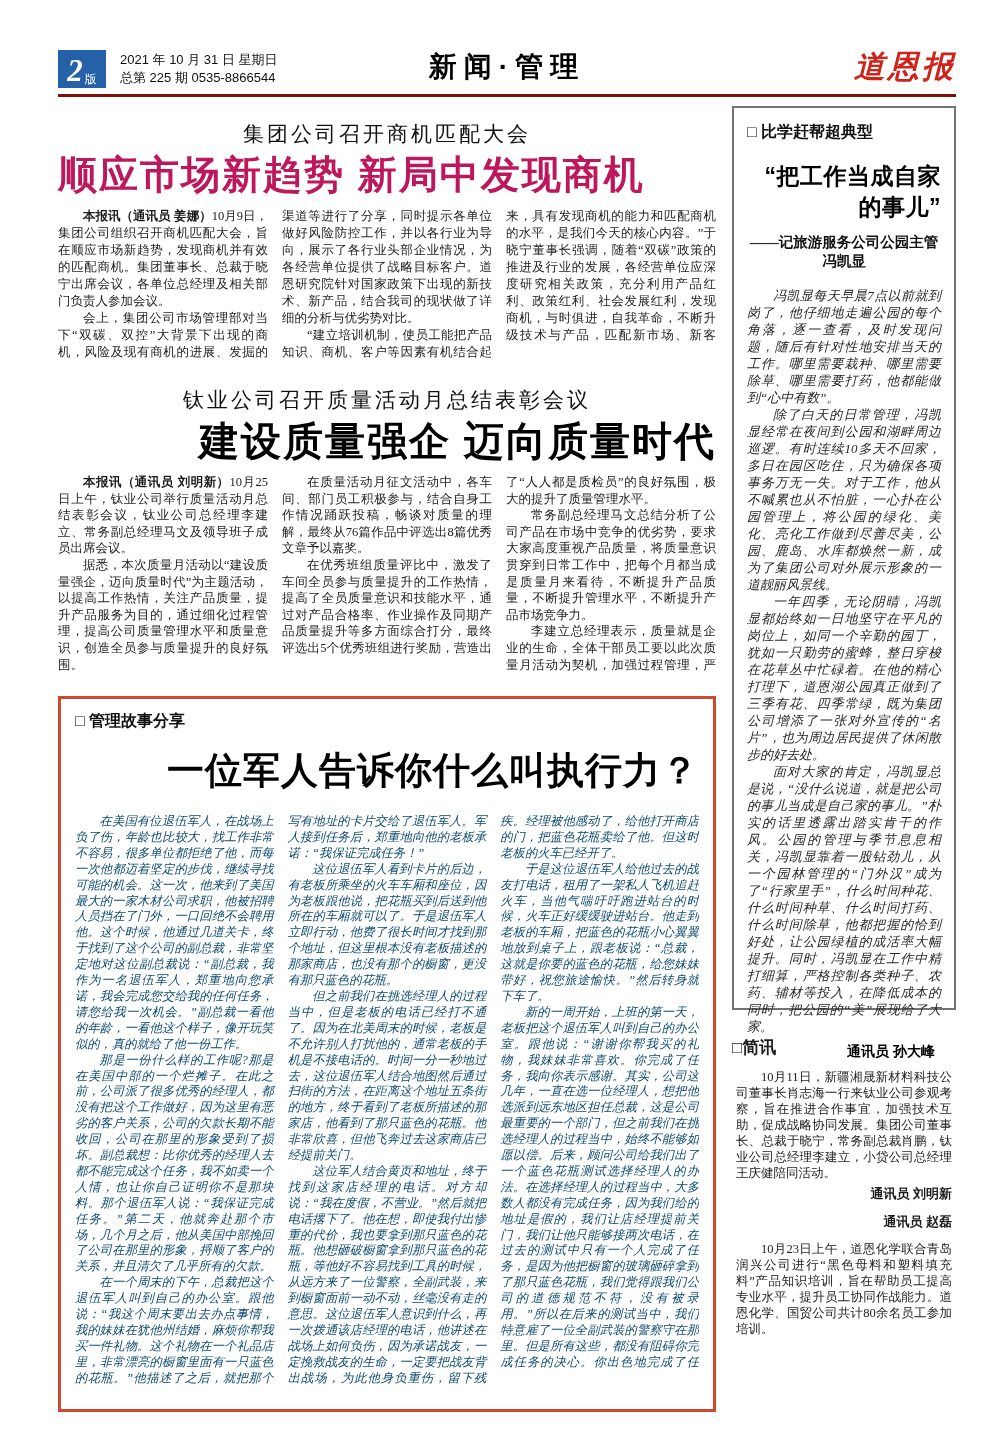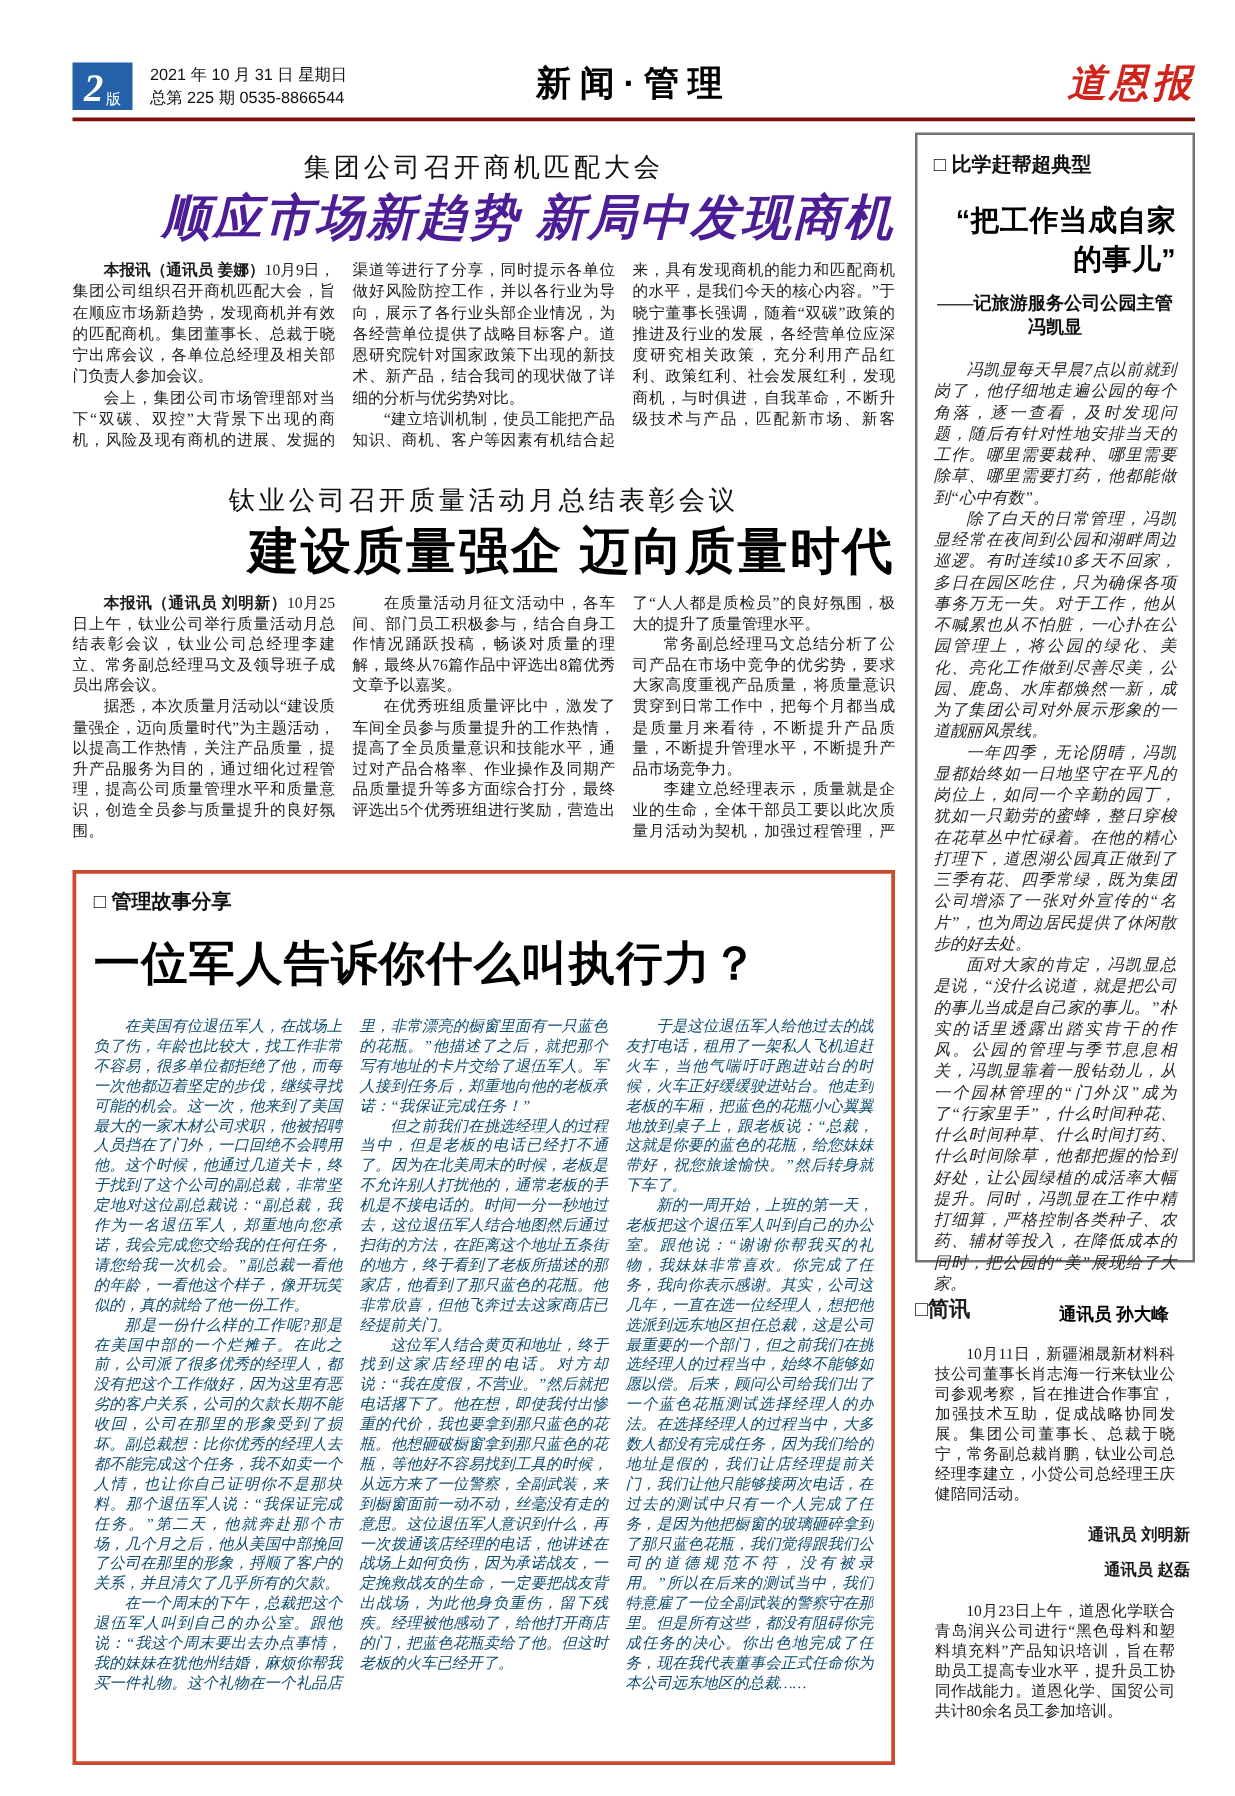--- a/index.html
+++ b/index.html
@@ -22,59 +22,59 @@
   }
   .paper-name{
     position:absolute;right:0;top:0;font-size:31px;font-weight:bold;color:#cf241c;
     font-family:"Liberation Serif",serif;font-style:italic;letter-spacing:3px;
   }
   .header-rule{position:absolute;top:94px;left:58px;width:898px;height:3px;background:#7d120a;}
   
   .left-col{position:absolute;top:106px;left:58px;width:658px;}
   .kicker{margin:14px 0 4px 0;text-align:center;font-size:21px;letter-spacing:3px;color:#111;}
   .headline-red{
-    margin:2px 0 10px 0;text-align:right;font-size:39px;font-weight:bold;color:#4c1d95;
-    font-family:"Liberation Sans","DejaVu Sans",sans-serif;letter-spacing:2px;line-height:46px;font-style:italic;
+    margin:2px 0 10px 0;text-align:left;font-size:39px;font-weight:bold;color:#be185d;
+    font-family:"Liberation Sans","DejaVu Sans",sans-serif;letter-spacing:2px;line-height:46px;
   }
   .headline-black{
     margin:2px 0 10px 0;text-align:right;font-size:40px;font-weight:bold;color:#000;
     font-family:"Liberation Sans","DejaVu Sans",sans-serif;letter-spacing:2px;line-height:46px;
   }
   .cols3{column-count:3;column-gap:14px;overflow:hidden;}
   .body-a1{height:164px;font-size:12.5px;line-height:17px;}
   .body-a2{height:208px;font-size:12.5px;line-height:16.6px;}
   .cols3 p,.profile-body p{margin:0;text-indent:2em;text-align:justify;}
   .cols3 p b,.profile-body p b{font-family:"Liberation Sans","DejaVu Sans",sans-serif;}
   
   .story-box{margin-top:14px;border:3px solid #cd4a2e;padding:10px 14px 12px 14px;height:688px;}
   .box-label{
     font-size:16px;font-weight:bold;font-family:"Liberation Sans","DejaVu Sans",sans-serif;color:#111;margin:2px 0 6px 0;
   }
   .story-headline{
-    text-align:left;font-size:37px;font-weight:bold;color:#000;margin:14px 0 18px 0;
+    text-align:right;font-size:37px;font-weight:bold;color:#000;margin:14px 0 18px 0;
     font-family:"Liberation Sans","DejaVu Sans",sans-serif;letter-spacing:1px;
   }
   .story-body{height:588px;font-size:12.3px;line-height:15.9px;font-style:italic;color:#0c4a6e;}
   
   .right-col{position:absolute;top:106px;left:732px;width:224px;}
   .profile-box{border:2px solid #737373;padding:12px 13px 10px 13px;height:878px;}
   .profile-headline{
     text-align:right;font-size:23px;font-weight:bold;color:#000;margin:18px 0 10px 0;
     font-family:"Liberation Sans","DejaVu Sans",sans-serif;letter-spacing:0.5px;
   }
   .profile-subtitle{text-align:center;font-size:14.5px;font-weight:bold;margin:0 0 16px 0;color:#111;}
   .profile-body{font-size:13px;line-height:17px;font-style:italic;color:#262626;}
   .byline{
     text-align:right;font-weight:bold;font-size:14px;margin-top:8px;padding-right:6px;
     font-family:"Liberation Sans","DejaVu Sans",sans-serif;font-style:normal;color:#000;
   }
   
   .briefs{margin-top:26px;}
   .briefs-label{font-size:17px;font-weight:bold;font-family:"Liberation Sans","DejaVu Sans",sans-serif;margin:0 0 10px 0;}
-  .brief-text{margin:16px;text-indent:2em;text-align:justify;font-size:12.5px;line-height:16px;}
+  .brief-text{margin:4px;text-indent:2em;text-align:justify;font-size:12.5px;line-height:16px;}
   .brief-byline{
     margin:2px 0 10px 0;text-align:right;font-weight:bold;font-size:13px;padding-right:4px;
     font-family:"Liberation Sans","DejaVu Sans",sans-serif;
   }
 </style>
 </head>
 <body>
 
 <div class="page">
 
@@ -117,20 +117,21 @@
         </div>
     </div>
 
     <div class="story-box">
       <div class="box-label">□ 管理故事分享</div>
       <div class="story-headline">一位军人告诉你什么叫执行力？</div>
       <div class="cols3 story-body">
           <p>在美国有位退伍军人，在战场上负了伤，年龄也比较大，找工作非常不容易，很多单位都拒绝了他，而每一次他都迈着坚定的步伐，继续寻找可能的机会。这一次，他来到了美国最大的一家木材公司求职，他被招聘人员挡在了门外，一口回绝不会聘用他。这个时候，他通过几道关卡，终于找到了这个公司的副总裁，非常坚定地对这位副总裁说：“副总裁，我作为一名退伍军人，郑重地向您承诺，我会完成您交给我的任何任务，请您给我一次机会。”副总裁一看他的年龄，一看他这个样子，像开玩笑似的，真的就给了他一份工作。</p>
           <p>那是一份什么样的工作呢?那是在美国中部的一个烂摊子。在此之前，公司派了很多优秀的经理人，都没有把这个工作做好，因为这里有恶劣的客户关系，公司的欠款长期不能收回，公司在那里的形象受到了损坏。副总裁想：比你优秀的经理人去都不能完成这个任务，我不如卖一个人情，也让你自己证明你不是那块料。那个退伍军人说：“我保证完成任务。”第二天，他就奔赴那个市场，几个月之后，他从美国中部挽回了公司在那里的形象，捋顺了客户的关系，并且清欠了几乎所有的欠款。</p>
           <p>在一个周末的下午，总裁把这个退伍军人叫到自己的办公室。跟他说：“我这个周末要出去办点事情，我的妹妹在犹他州结婚，麻烦你帮我买一件礼物。这个礼物在一个礼品店里，非常漂亮的橱窗里面有一只蓝色的花瓶。”他描述了之后，就把那个写有地址的卡片交给了退伍军人。军人接到任务后，郑重地向他的老板承诺：“我保证完成任务！”</p>
+          <p>这位退伍军人看到卡片的后边，有老板所乘坐的火车车厢和座位，因为老板跟他说，把花瓶买到后送到他所在的车厢就可以了。于是退伍军人立即行动，他费了很长时间才找到那个地址，但这里根本没有老板描述的那家商店，也没有那个的橱窗，更没有那只蓝色的花瓶。</p>
           <p>但之前我们在挑选经理人的过程当中，但是老板的电话已经打不通了。因为在北美周末的时候，老板是不允许别人打扰他的，通常老板的手机是不接电话的。时间一分一秒地过去，这位退伍军人结合地图然后通过扫街的方法，在距离这个地址五条街的地方，终于看到了老板所描述的那家店，他看到了那只蓝色的花瓶。他非常欣喜，但他飞奔过去这家商店已经提前关门。</p>
           <p>这位军人结合黄页和地址，终于找到这家店经理的电话。对方却说：“我在度假，不营业。”然后就把电话撂下了。他在想，即使我付出惨重的代价，我也要拿到那只蓝色的花瓶。他想砸破橱窗拿到那只蓝色的花瓶，等他好不容易找到工具的时候，从远方来了一位警察，全副武装，来到橱窗面前一动不动，丝毫没有走的意思。这位退伍军人意识到什么，再一次拨通该店经理的电话，他讲述在战场上如何负伤，因为承诺战友，一定挽救战友的生命，一定要把战友背出战场，为此他身负重伤，留下残疾。经理被他感动了，给他打开商店的门，把蓝色花瓶卖给了他。但这时老板的火车已经开了。</p>
           <p>于是这位退伍军人给他过去的战友打电话，租用了一架私人飞机追赶火车，当他气喘吁吁跑进站台的时候，火车正好缓缓驶进站台。他走到老板的车厢，把蓝色的花瓶小心翼翼地放到桌子上，跟老板说：“总裁，这就是你要的蓝色的花瓶，给您妹妹带好，祝您旅途愉快。”然后转身就下车了。</p>
           <p>新的一周开始，上班的第一天，老板把这个退伍军人叫到自己的办公室。跟他说：“谢谢你帮我买的礼物，我妹妹非常喜欢。你完成了任务，我向你表示感谢。其实，公司这几年，一直在选一位经理人，想把他选派到远东地区担任总裁，这是公司最重要的一个部门，但之前我们在挑选经理人的过程当中，始终不能够如愿以偿。后来，顾问公司给我们出了一个蓝色花瓶测试选择经理人的办法。在选择经理人的过程当中，大多数人都没有完成任务，因为我们给的地址是假的，我们让店经理提前关门，我们让他只能够接两次电话，在过去的测试中只有一个人完成了任务，是因为他把橱窗的玻璃砸碎拿到了那只蓝色花瓶，我们觉得跟我们公司的道德规范不符，没有被录用。”所以在后来的测试当中，我们特意雇了一位全副武装的警察守在那里。但是所有这些，都没有阻碍你完成任务的决心。你出色地完成了任务，现在我代表董事会正式任命你为本公司远东地区的总裁……</p>
         </div>
     </div>
 
   </div>
 
   <div class="right-col">

